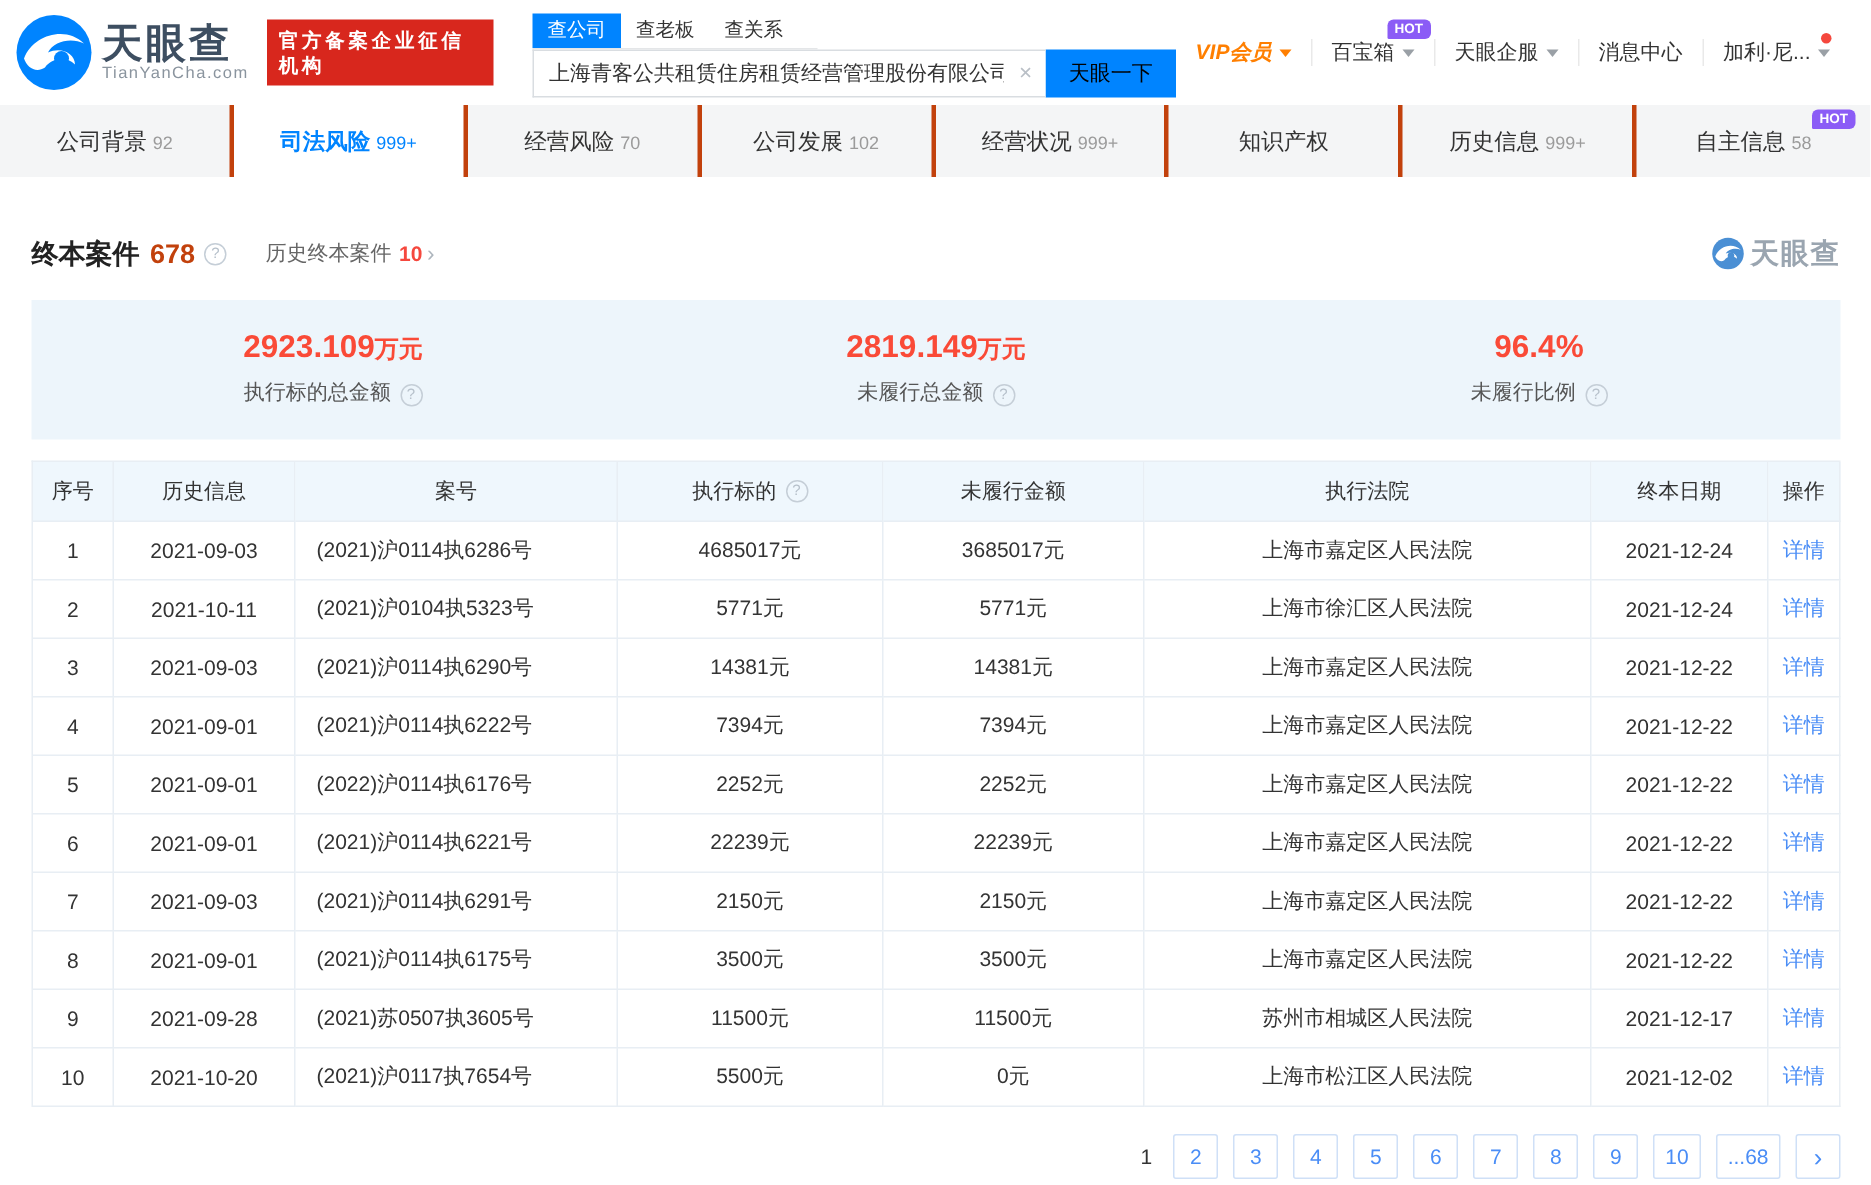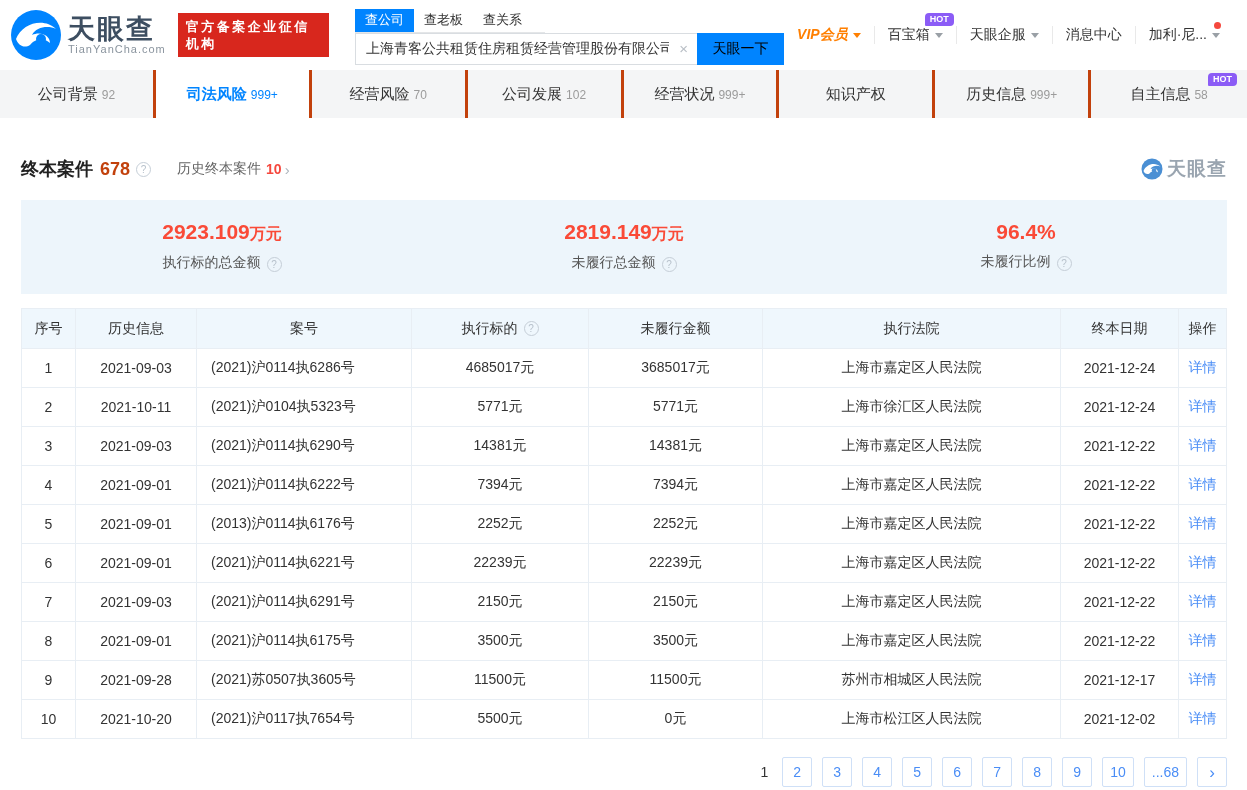--- a/index.html
+++ b/index.html
@@ -248,21 +248,21 @@
       <div class="cell case-no">(2021)沪0114执6222号</div>
       <div class="cell">7394元</div>
       <div class="cell">7394元</div>
       <div class="cell">上海市嘉定区人民法院</div>
       <div class="cell">2021-12-22</div>
       <div class="cell">
         <a class="detail-link">详情</a>
       </div>
       <div class="cell">5</div>
       <div class="cell">2021-09-01</div>
-      <div class="cell case-no">(2013)沪0114执6176号</div>
+      <div class="cell case-no">(2022)沪0114执6176号</div>
       <div class="cell">2252元</div>
       <div class="cell">2252元</div>
       <div class="cell">上海市嘉定区人民法院</div>
       <div class="cell">2021-12-22</div>
       <div class="cell">
         <a class="detail-link">详情</a>
       </div>
       <div class="cell">6</div>
       <div class="cell">2021-09-01</div>
       <div class="cell case-no">(2021)沪0114执6221号</div>

